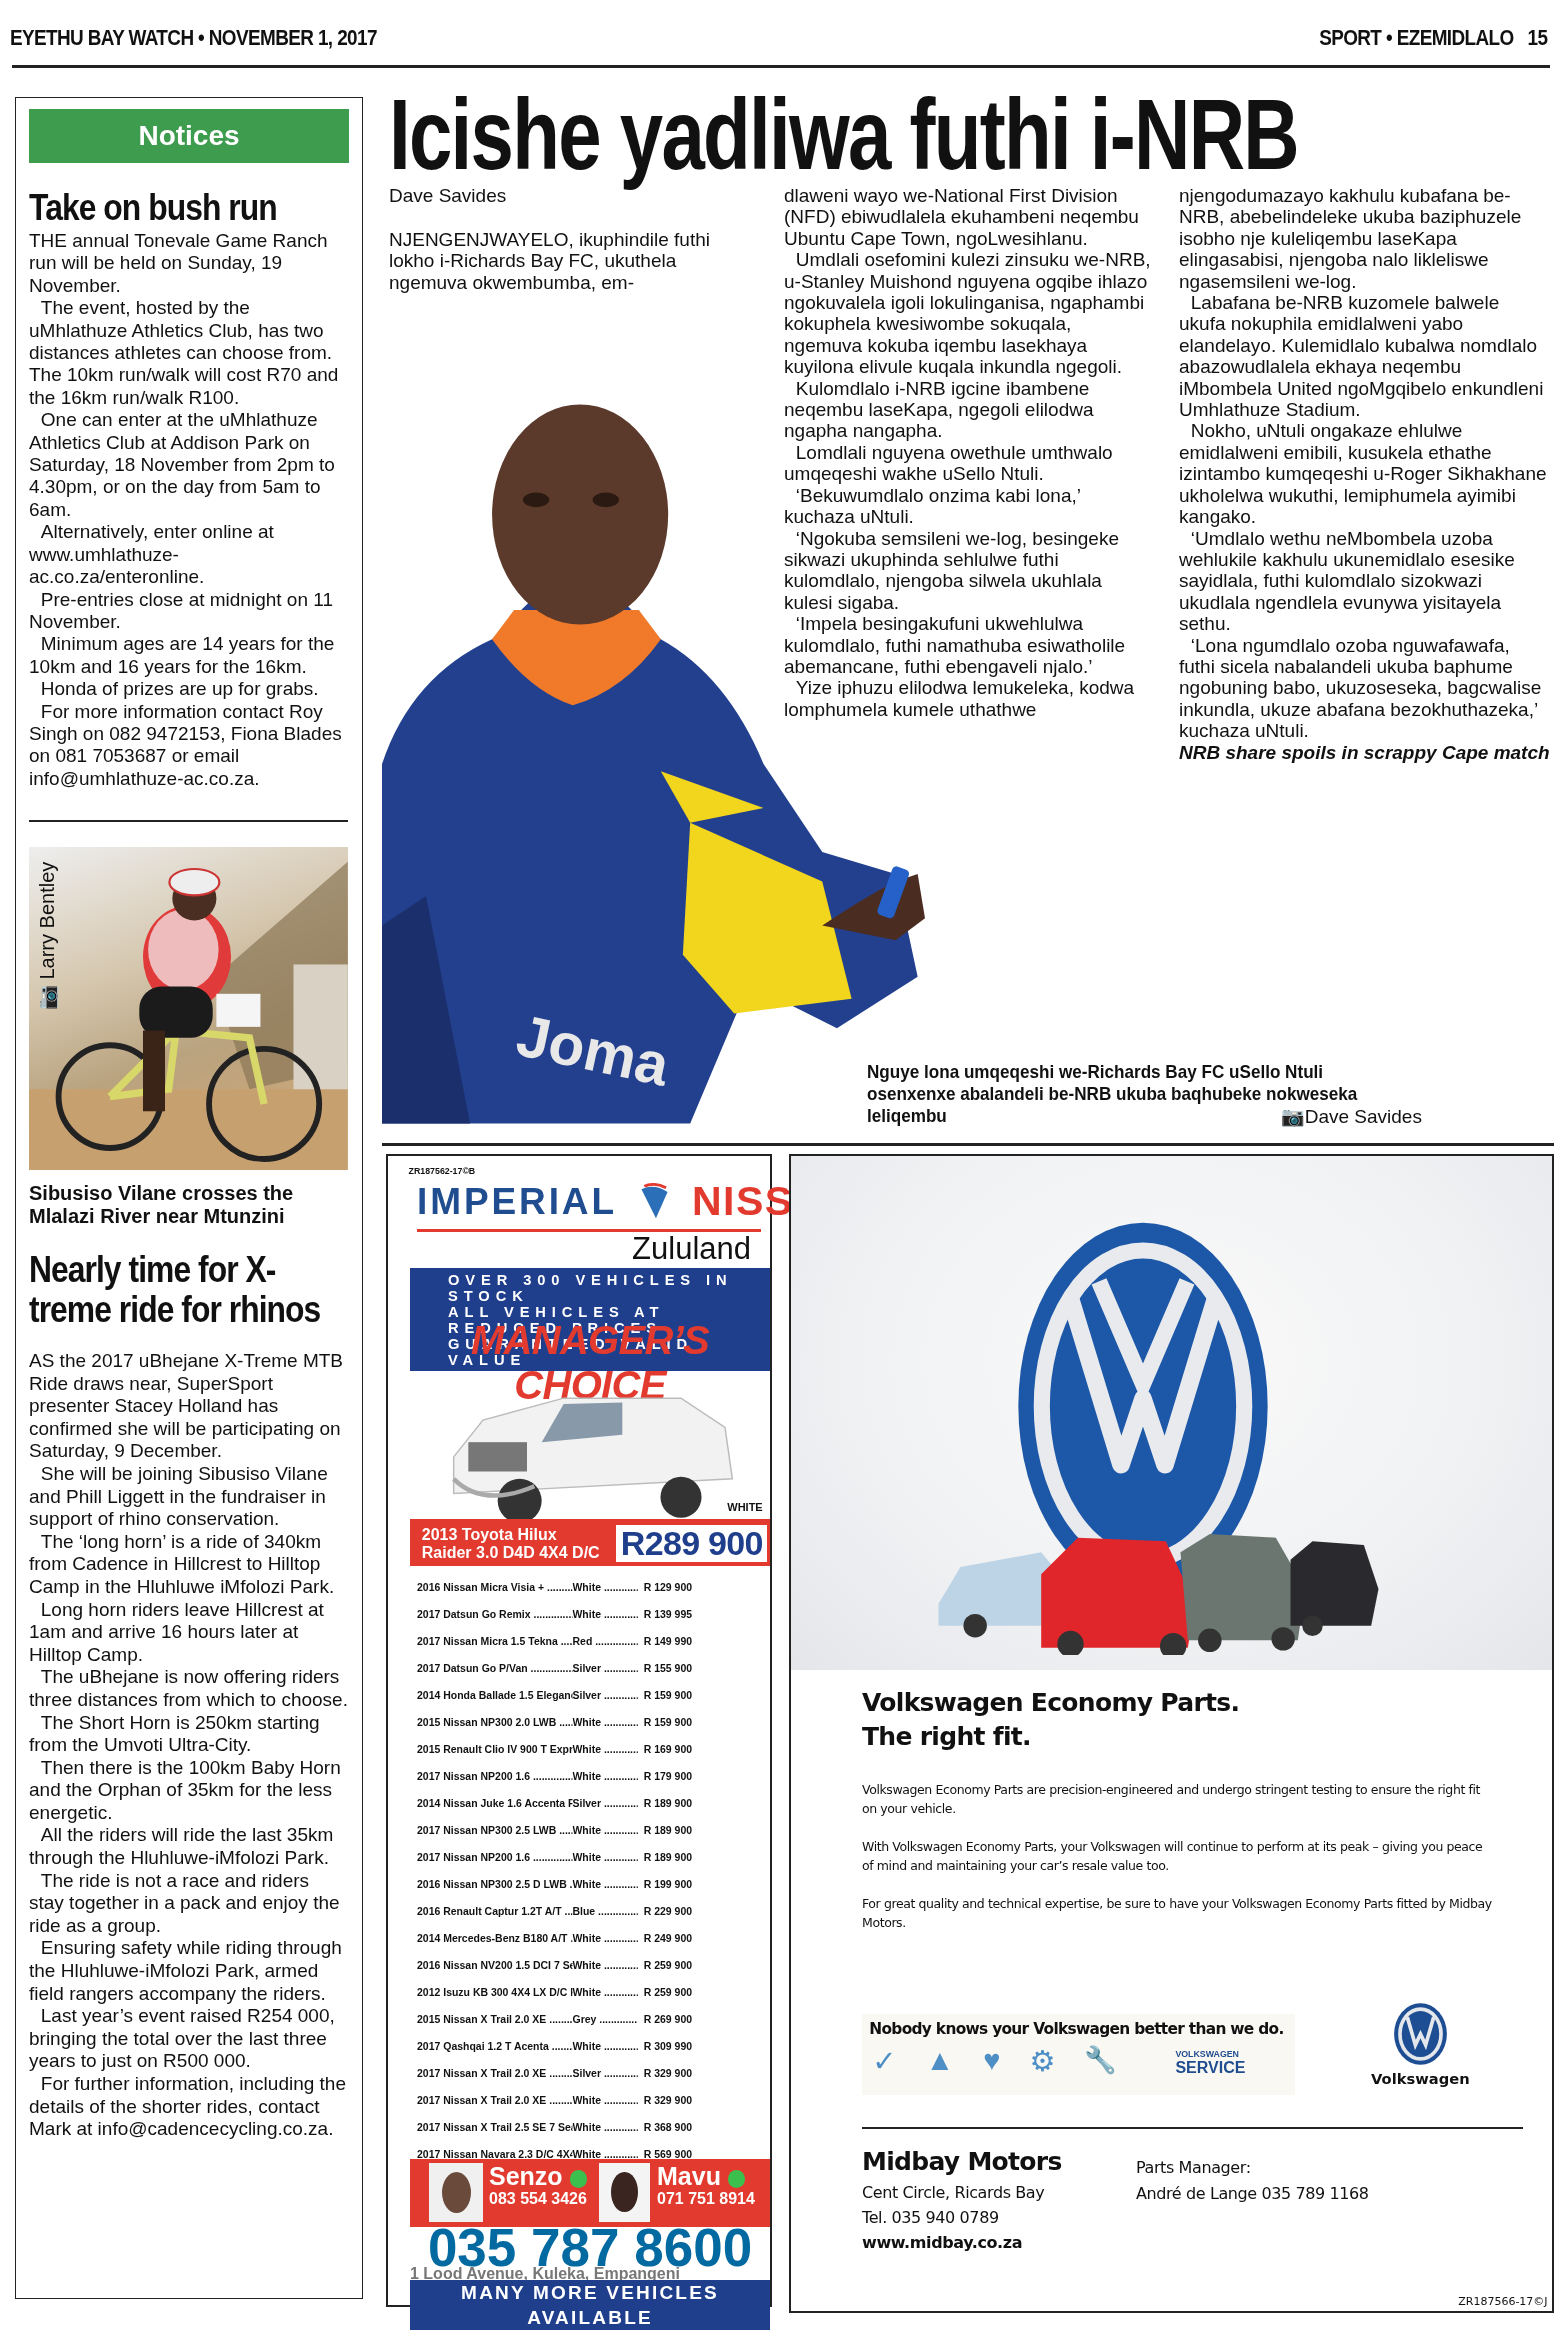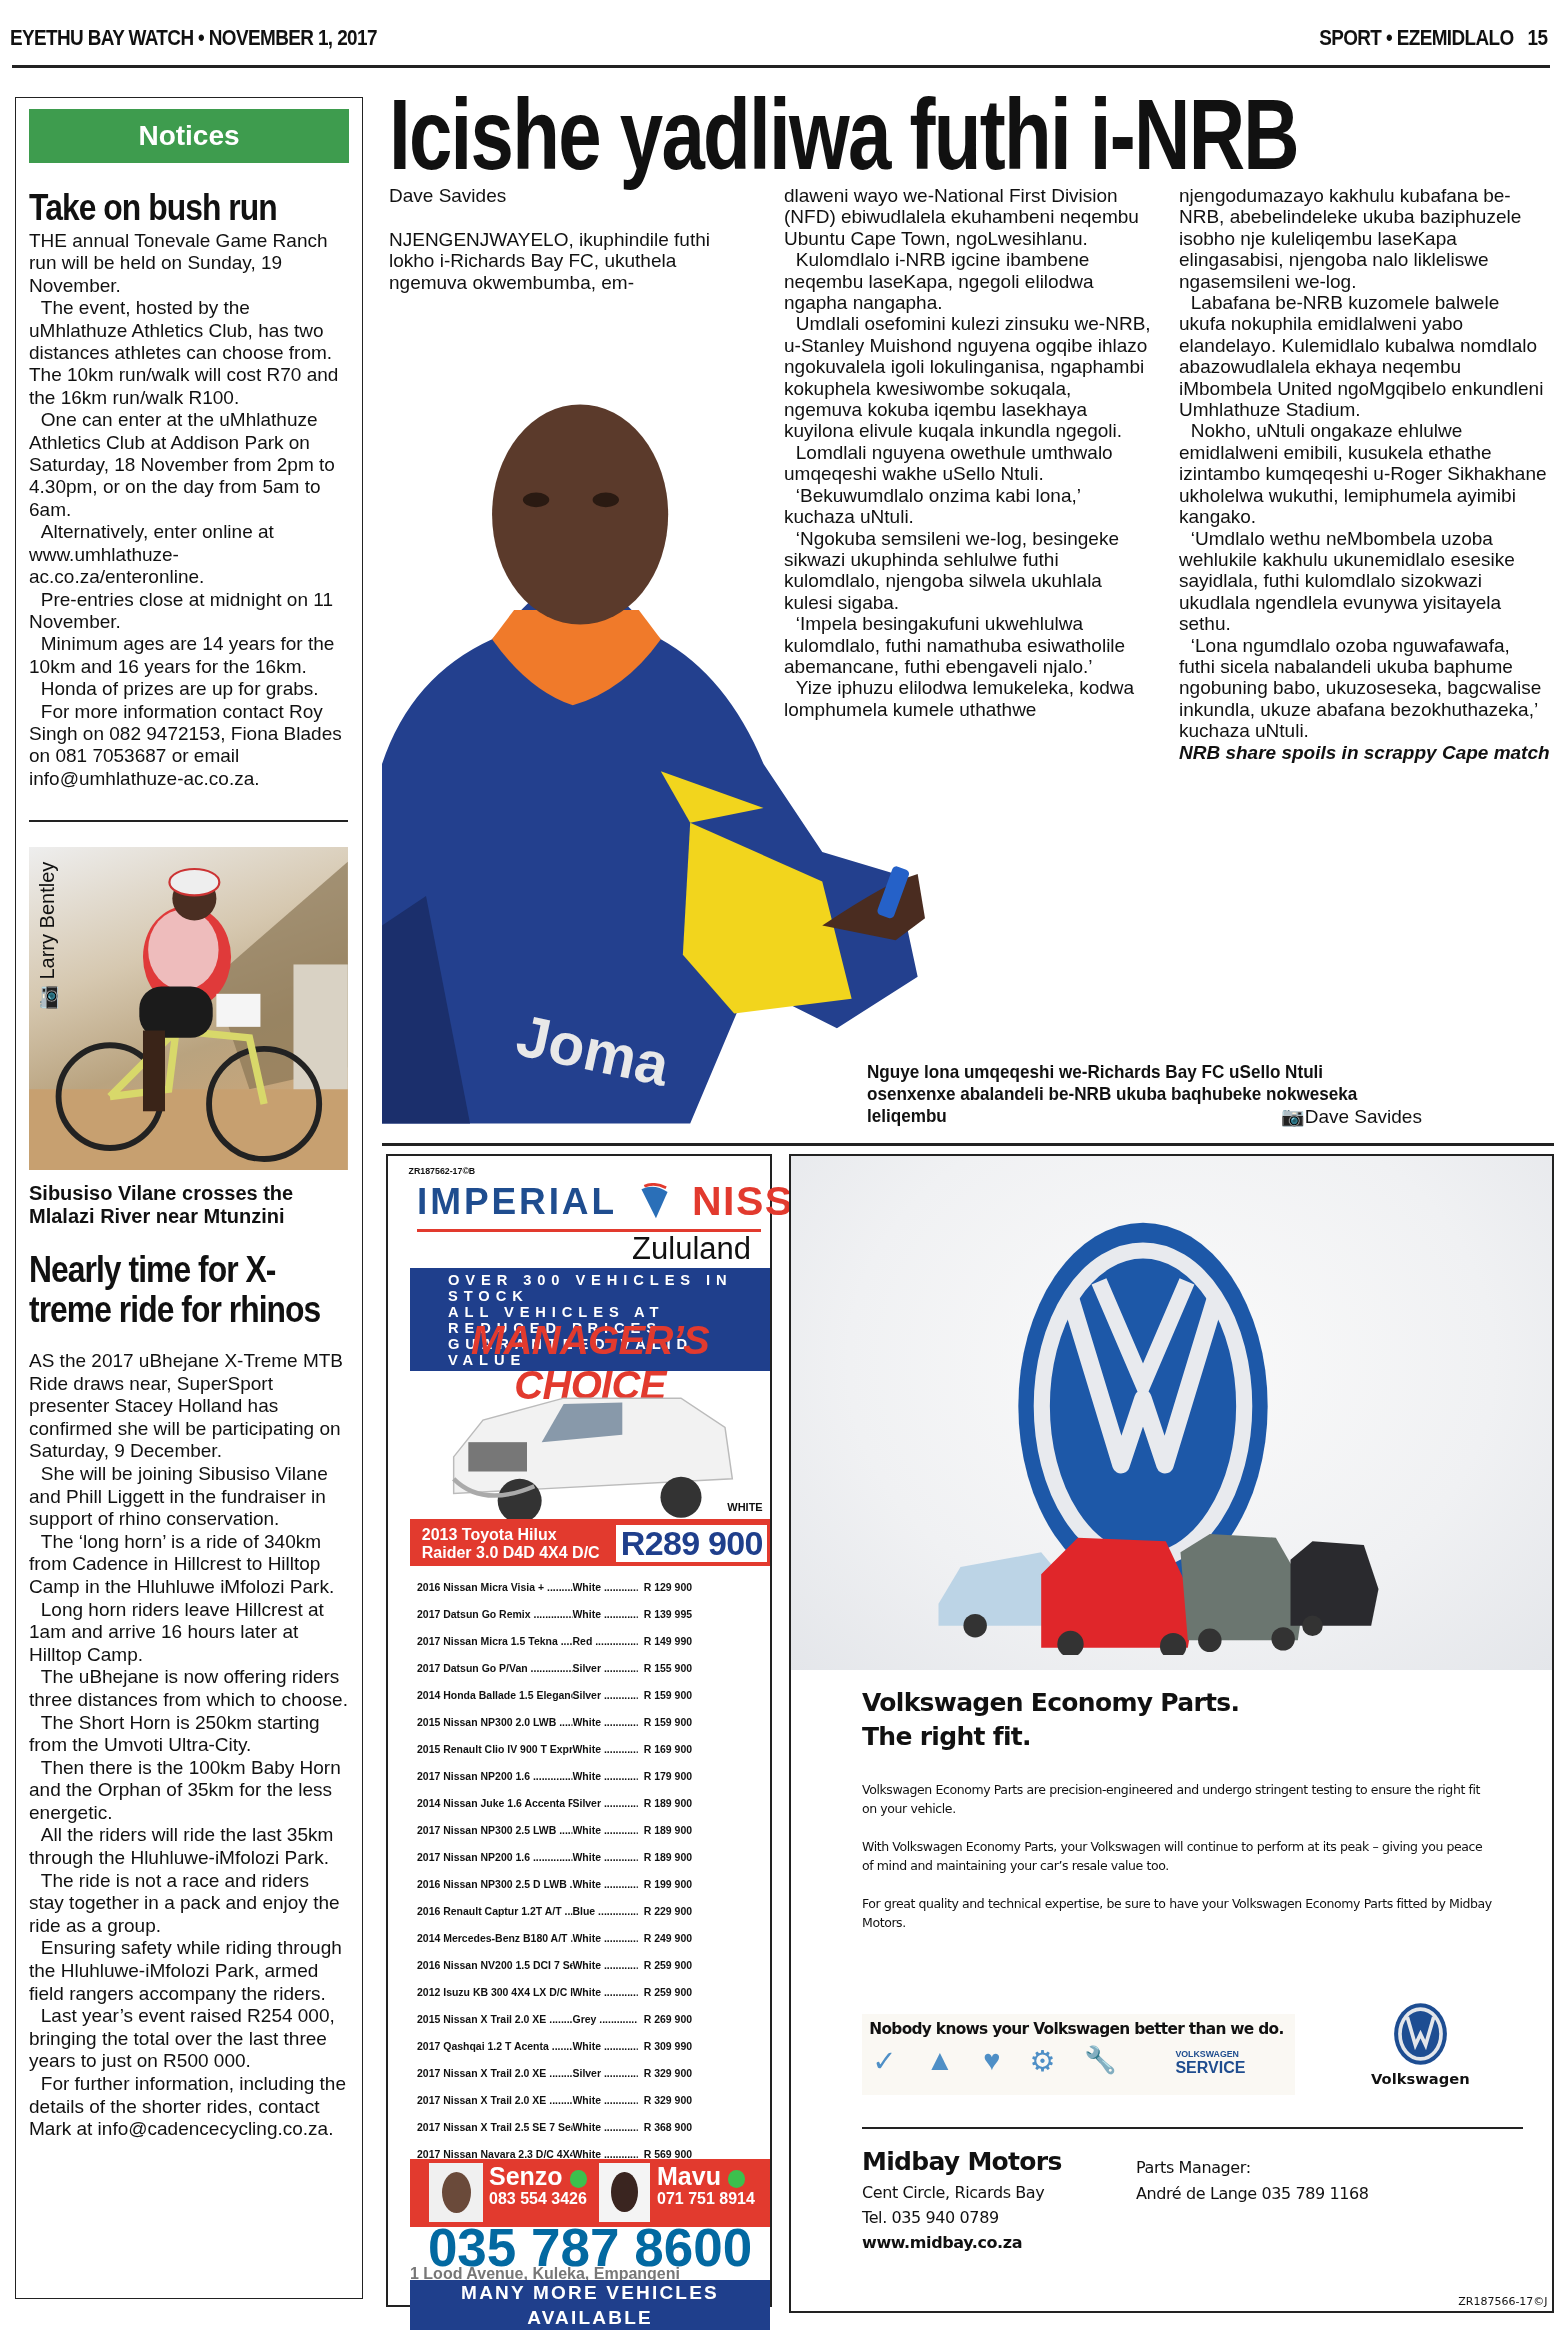--- a/index.html
+++ b/index.html
@@ -130,22 +130,22 @@
     <text x="180" y="1050" font-size="80" font-weight="bold" fill="#e8e8e8" font-family="Liberation Sans, sans-serif" transform="rotate(12 250 1040)">Joma</text>
   </svg>
 </div>
 
 <div class="abs col" style="left:389px;top:185px;width:338px">Dave Savides</div>
 <div class="abs col" style="left:389px;top:229px;width:338px">
   <p>NJENGENJWAYELO, ikuphindile futhi lokho i-Richards Bay FC, ukuthela ngemuva okwembumba, em-</p>
 </div>
 <div class="abs col" style="left:784px;top:185px;width:367px">
   <p>dlaweni wayo we-National First Division (NFD) ebiwudlalela ekuhambeni neqembu Ubuntu Cape Town, ngoLwesihlanu.</p>
+  <p class="ind">Umdlali osefomini kulezi zinsuku we-NRB, u-Stanley Muishond nguyena ogqibe ihlazo ngokuvalela igoli lokulinganisa, ngaphambi kokuphela kwesiwombe sokuqala, ngemuva kokuba iqembu lasekhaya kuyilona elivule kuqala inkundla ngegoli.</p>
   <p class="ind">Kulomdlalo i-NRB igcine ibambene neqembu laseKapa, ngegoli elilodwa ngapha nangapha.</p>
-  <p class="ind">Umdlali osefomini kulezi zinsuku we-NRB, u-Stanley Muishond nguyena ogqibe ihlazo ngokuvalela igoli lokulinganisa, ngaphambi kokuphela kwesiwombe sokuqala, ngemuva kokuba iqembu lasekhaya kuyilona elivule kuqala inkundla ngegoli.</p>
   <p class="ind">Lomdlali nguyena owethule umthwalo umqeqeshi wakhe uSello Ntuli.</p>
   <p class="ind">‘Bekuwumdlalo onzima kabi lona,’ kuchaza uNtuli.</p>
   <p class="ind">‘Ngokuba semsileni we-log, besingeke sikwazi ukuphinda sehlulwe futhi kulomdlalo, njengoba silwela ukuhlala kulesi sigaba.</p>
   <p class="ind">‘Impela besingakufuni ukwehlulwa kulomdlalo, futhi namathuba esiwatholile abemancane, futhi ebengaveli njalo.’</p>
   <p class="ind">Yize iphuzu elilodwa lemukeleka, kodwa lomphumela kumele uthathwe</p>
 </div>
 <div class="abs col" style="left:1179px;top:185px;width:371px">
   <p>njengodumazayo kakhulu kubafana be-NRB, abebelindeleke ukuba baziphuzele isobho nje kuleliqembu laseKapa elingasabisi, njengoba nalo likleliswe ngasemsileni we-log.</p>
   <p class="ind">Labafana be-NRB kuzomele balwele ukufa nokuphila emidlalweni yabo elandelayo. Kulemidlalo kubalwa nomdlalo abazowudlalela ekhaya neqembu iMbombela United ngoMgqibelo enkundleni Umhlathuze Stadium.</p>
   <p class="ind">Nokho, uNtuli ongakaze ehlulwe emidlalweni emibili, kusukela ethathe izintambo kumqeqeshi u-Roger Sikhakhane ukholelwa wukuthi, lemiphumela ayimibi kangako.</p>

